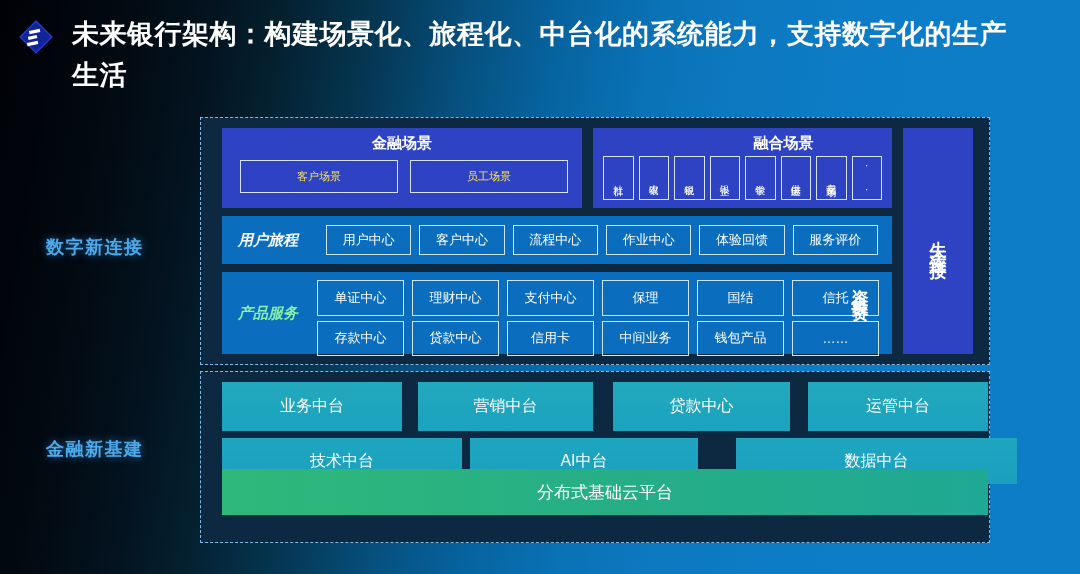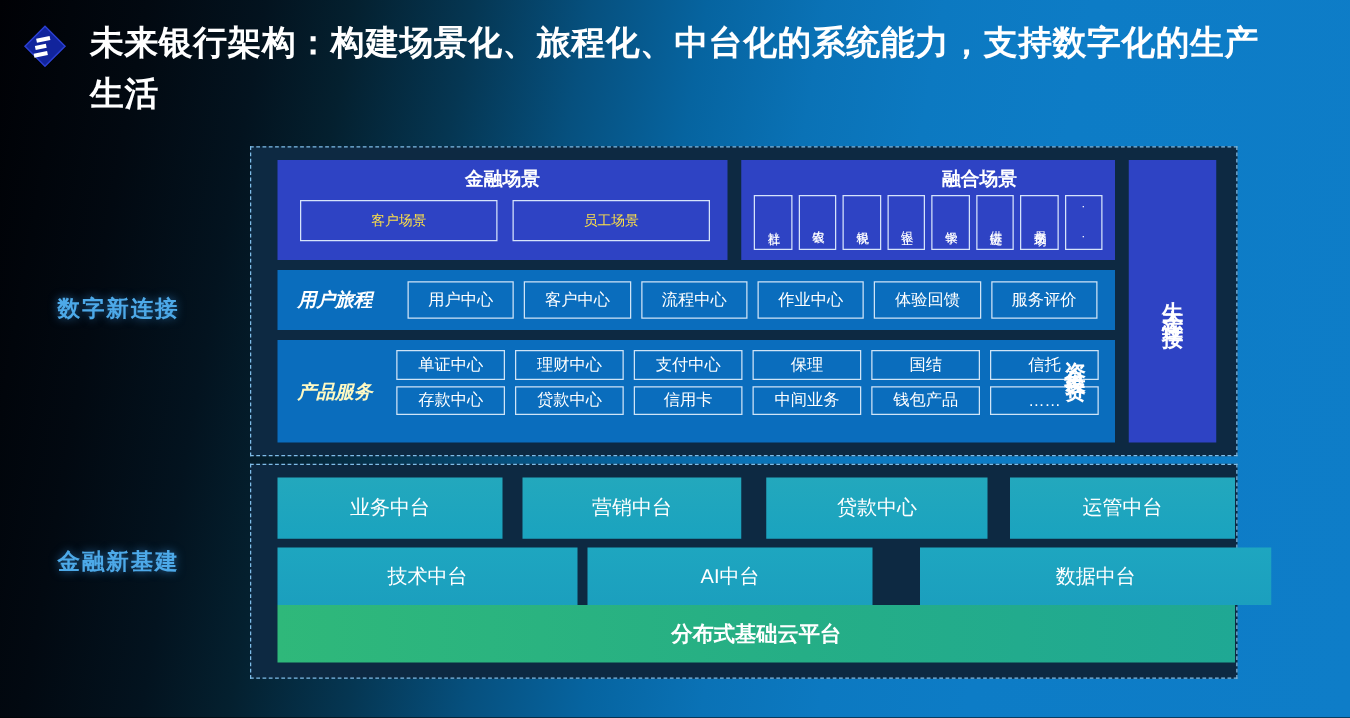--- a/index.html
+++ b/index.html
@@ -91,22 +91,22 @@
      font-style:italic;color:#fff;}
   #journey-row{position:absolute;left:104px;top:9px;width:552px;height:30px;
      display:flex;gap:8px;}
   .jchip{flex:1 1 0;border:1.2px solid #cfe4f7;box-sizing:border-box;
      display:flex;align-items:center;justify-content:center;
      color:#fff;font-size:13px;white-space:nowrap;}
 
   #product{left:222px;top:272px;width:670px;height:82px;}
   #product-label{position:absolute;left:16px;top:0;height:82px;
      display:flex;align-items:center;font-size:15px;font-weight:bold;
-     font-style:italic;color:#fef9c3;}
-  #product-rows{position:absolute;left:95px;top:8px;width:562px;height:52px;
+     font-style:italic;color:#86efac;}
+  #product-rows{position:absolute;left:95px;top:8px;width:562px;height:76px;
      display:flex;flex-direction:column;gap:5px;}
   .prow{flex:1 1 0;display:flex;gap:8px;}
   .pchip{flex:1 1 0;border:1.2px solid #cfe4f7;box-sizing:border-box;
      display:flex;align-items:center;justify-content:center;
      color:#fff;font-size:13px;white-space:nowrap;}
 
   #capital{left:830px;top:216px;width:60px;height:138px;
      background:transparent;}
   #capital .vtxt{
      writing-mode:vertical-rl;text-orientation:upright;
@@ -115,24 +115,24 @@
   #eco{left:903px;top:128px;width:70px;height:226px;}
   #eco .vtxt{
      writing-mode:vertical-rl;text-orientation:upright;
      font-size:17px;font-weight:bold;color:#fff;letter-spacing:7px;
   }
   .cyan{background:linear-gradient(180deg,#23a8bd 0%,#1aa3bf 100%);}
   .cyan-b{background:linear-gradient(180deg,#1ea6c0 0%,#1b9fbe 100%);}
   .teal-box{position:absolute;box-sizing:border-box;display:flex;
      align-items:center;justify-content:center;color:#fff;font-size:16px;
      white-space:nowrap;}
-  #greenbar{position:absolute;left:222px;top:484px;width:746px;height:46px;
+  #greenbar{position:absolute;left:222px;top:469px;width:746px;height:46px;
      background:linear-gradient(90deg,#2fb87a 0%,#25ae86 55%,#1fa894 100%);
      display:flex;align-items:center;justify-content:center;
-     color:#fff;font-size:17px;font-weight:bold;}
+     color:#fff;font-size:17px;}
 </style>
 </head>
 <body>
 
 <div id="stage">
 
   <div id="header">
     <div id="logo">
       <svg width="36" height="36" viewBox="0 0 36 36">
         <polygon points="18,2 34,18 18,34 2,18" fill="#11249c"></polygon>

